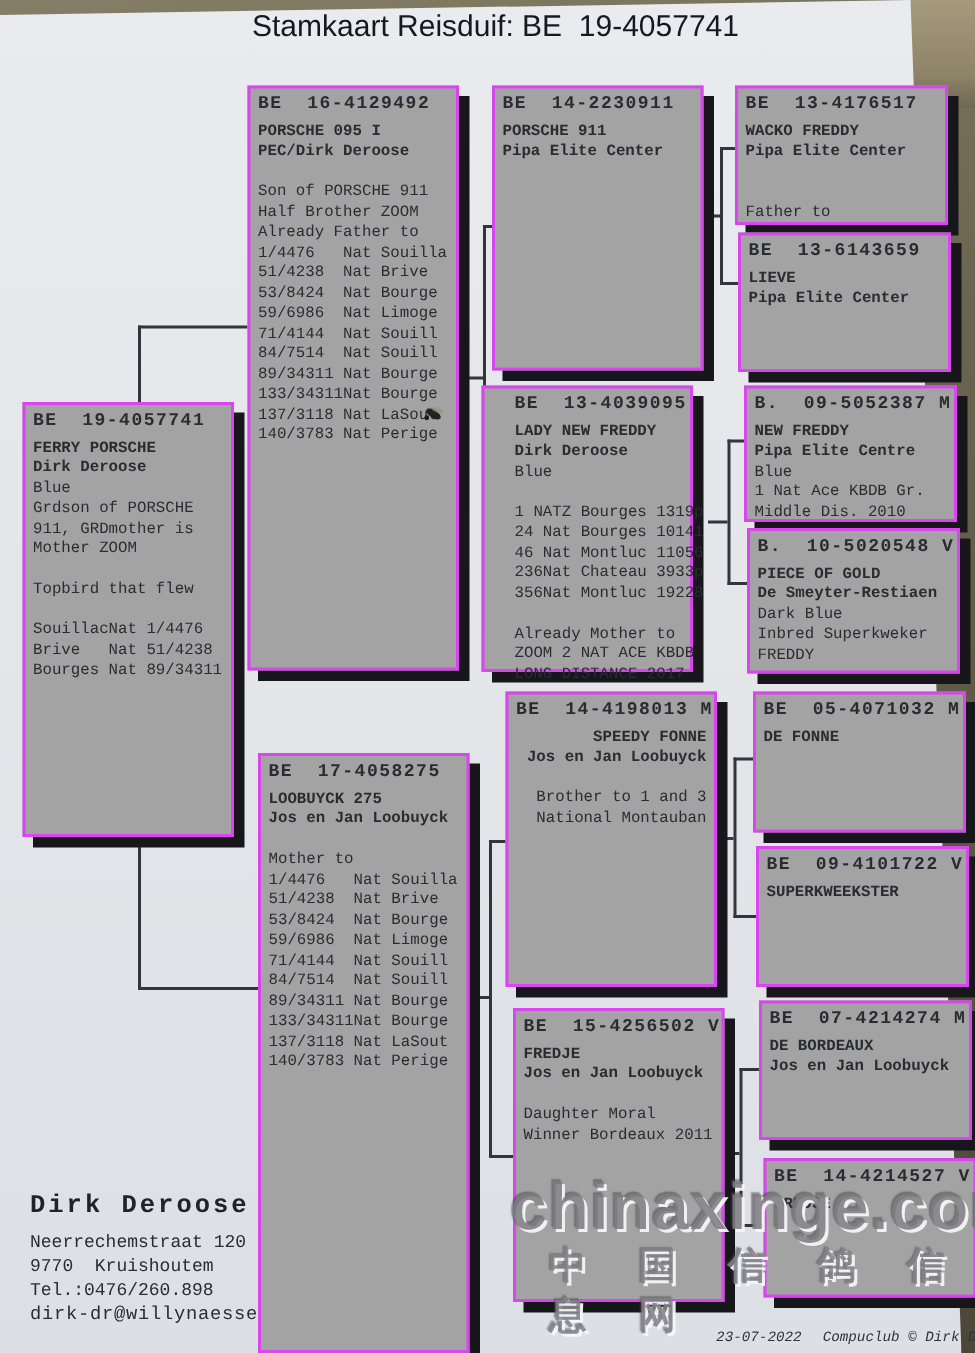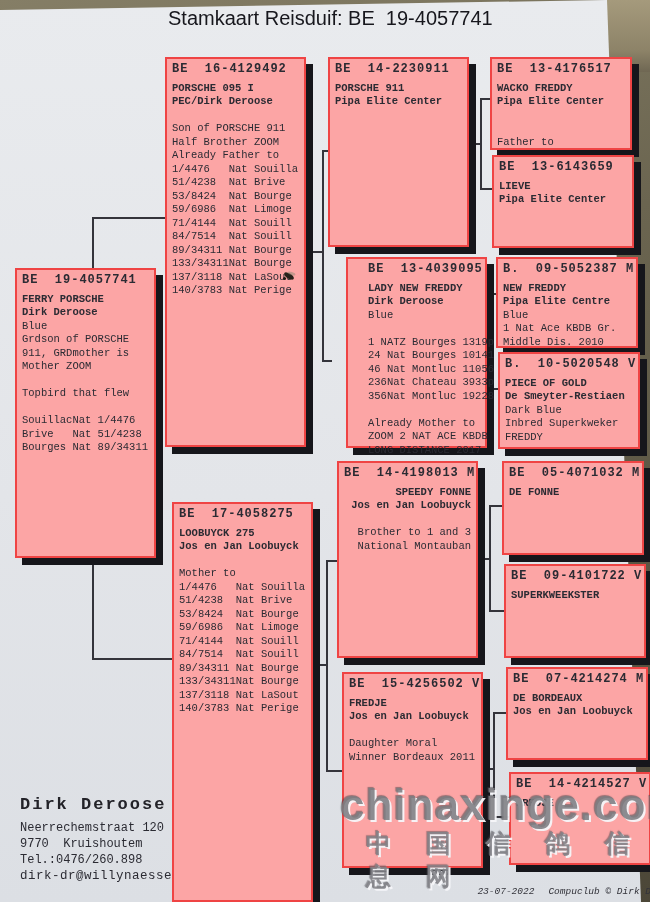--- a/index.html
+++ b/index.html
@@ -8,21 +8,21 @@
     background:linear-gradient(165deg,#857e66 0%,#6b6550 35%,#4c4738 100%);
     font-family:"Liberation Mono","DejaVu Sans Mono",monospace;
   }
   .bg-top-right{position:absolute;top:0;right:0;width:46px;height:72px;
     background:linear-gradient(180deg,#a59a7c 0%,#8d8368 70%,#6f6753 100%);}
   .paper{position:absolute;inset:0;
     background:linear-gradient(180deg,#e9ebee 0%,#e3e5e9 55%,#dcdfe4 100%);
     clip-path:polygon(0 10px,607px 0,641px 902px,0 902px);}
   .page-title{position:absolute;left:168px;top:7px;
     font-family:"Liberation Sans",sans-serif;font-size:20px;color:#17171d;white-space:pre;}
-  .pbox{position:absolute;background:#fca5a5;border:2px solid #ef4444;
+  .pbox{position:absolute;background:#a3a3a3;border:2px solid #d946ef;
     box-shadow:7px 7px 0 #16161b;padding:3px 5px;box-sizing:border-box;
     font-size:10.5px;line-height:13.5px;color:#2b2b33;}
   .ring{font-weight:bold;font-size:12px;letter-spacing:1px;white-space:pre;margin:1px 0 5px 0;}
   .pname{font-weight:bold;white-space:pre;min-height:13.5px;}
   .owner{font-weight:bold;white-space:pre;min-height:13.5px;}
   .lines{white-space:pre;}
   .hline,.vline{position:absolute;background:#34343b;z-index:1;}
   .hline{height:2px;}
   .vline{width:2px;}
   .pbox{z-index:2;}
@@ -135,21 +135,21 @@
 133/34311Nat Bourge
 137/3118 Nat LaSout
 140/3783 Nat Perige</div>
 </div>
 
 <div class="pbox" style="left:328px;top:57px;width:141px;height:190px;">
   <div class="ring">BE  14-2230911</div>
   <div class="pname">PORSCHE 911</div>
   <div class="owner">Pipa Elite Center</div>
 </div>
-<div class="pbox" style="left:346px;top:257px;width:141px;height:191px;padding-left:20px;">
+<div class="pbox" style="left:321px;top:257px;width:141px;height:191px;padding-left:20px;">
   <div class="ring">BE  13-4039095</div>
   <div class="pname">LADY NEW FREDDY</div>
   <div class="owner">Dirk Deroose</div>
   <div class="lines">Blue
 
 1 NATZ Bourges 1319p
 24 Nat Bourges 10141
 46 Nat Montluc 11056
 236Nat Chateau 3933p
 356Nat Montluc 19228

